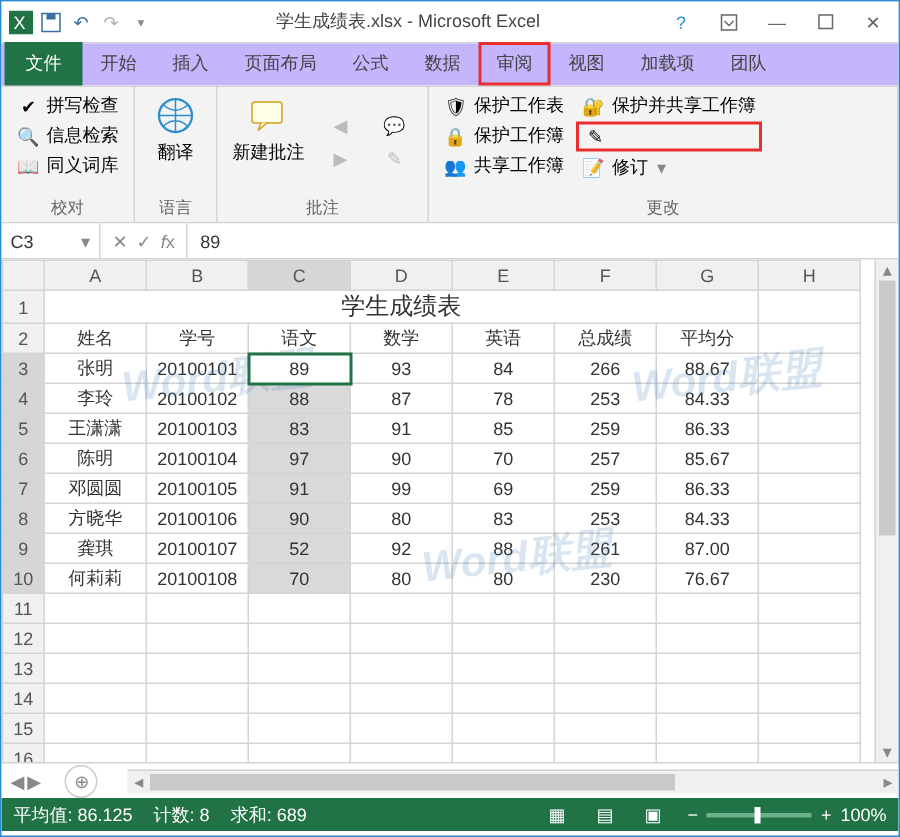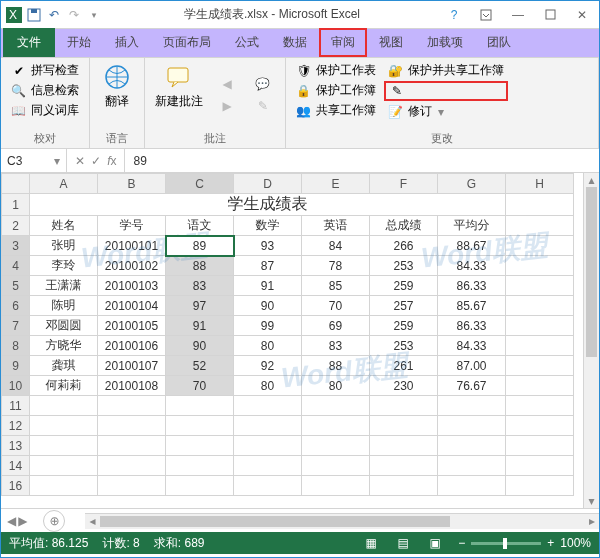--- a/index.html
+++ b/index.html
@@ -389,20 +389,31 @@
           <td></td>
           <td></td>
           <td></td>
           <td></td>
           <td></td>
           <td></td>
           <td></td>
           <td></td>
         </tr>
         <tr>
+          <th class="rowh">15</th>
+          <td></td>
+          <td></td>
+          <td></td>
+          <td></td>
+          <td></td>
+          <td></td>
+          <td></td>
+          <td></td>
+        </tr>
+        <tr>
           <th class="rowh">16</th>
           <td></td>
           <td></td>
           <td></td>
           <td></td>
           <td></td>
           <td></td>
           <td></td>
           <td></td>
         </tr>

